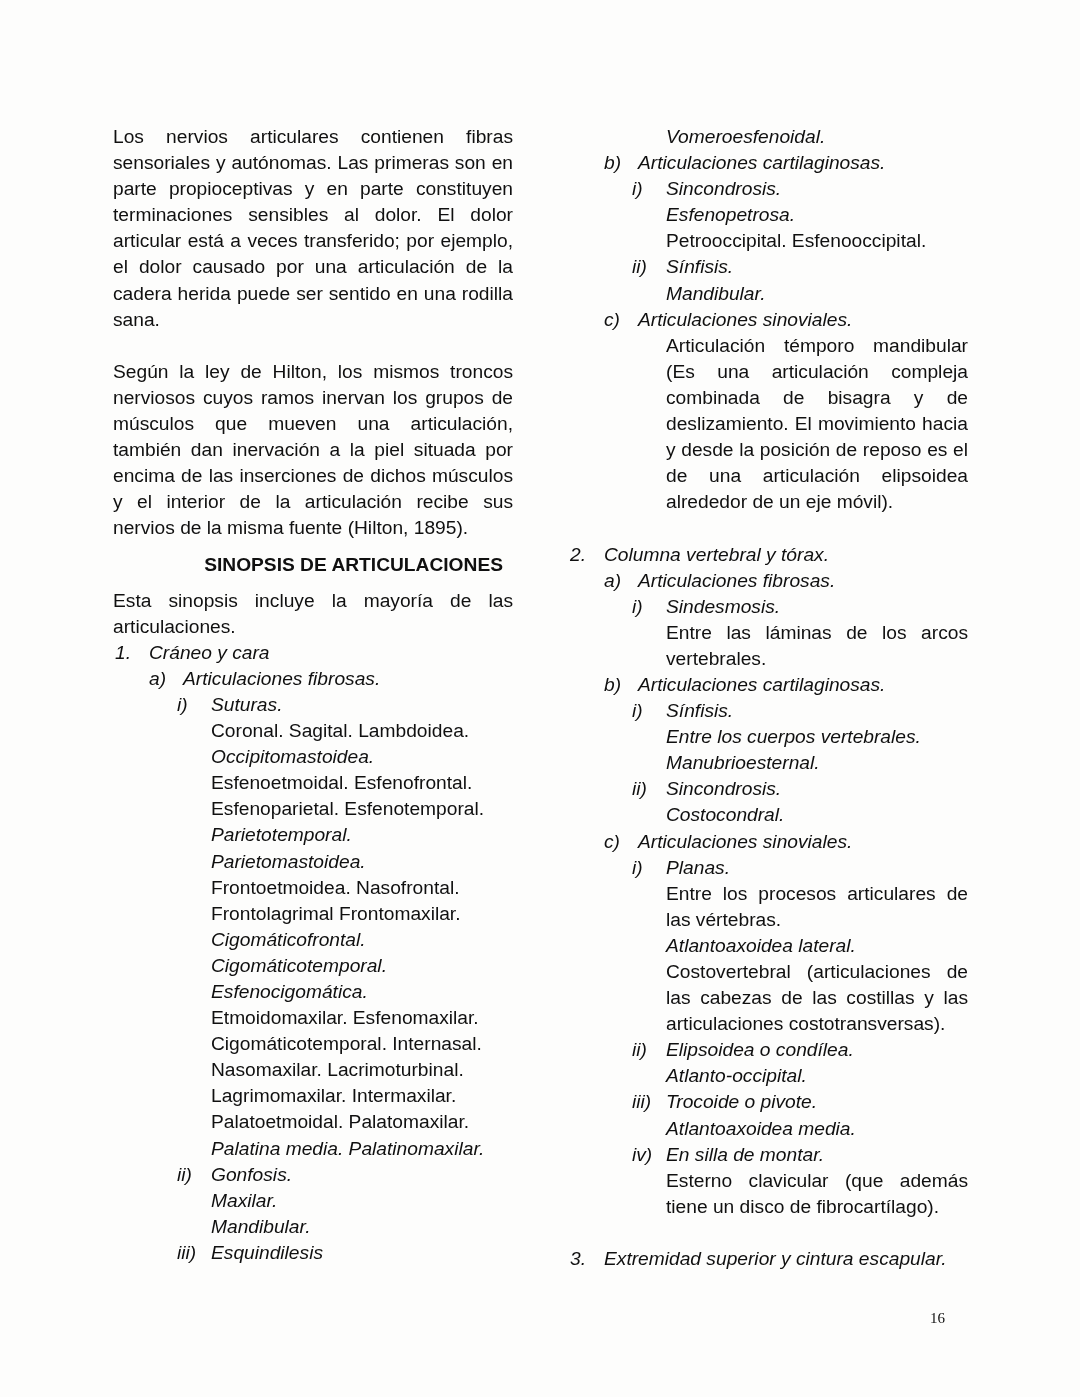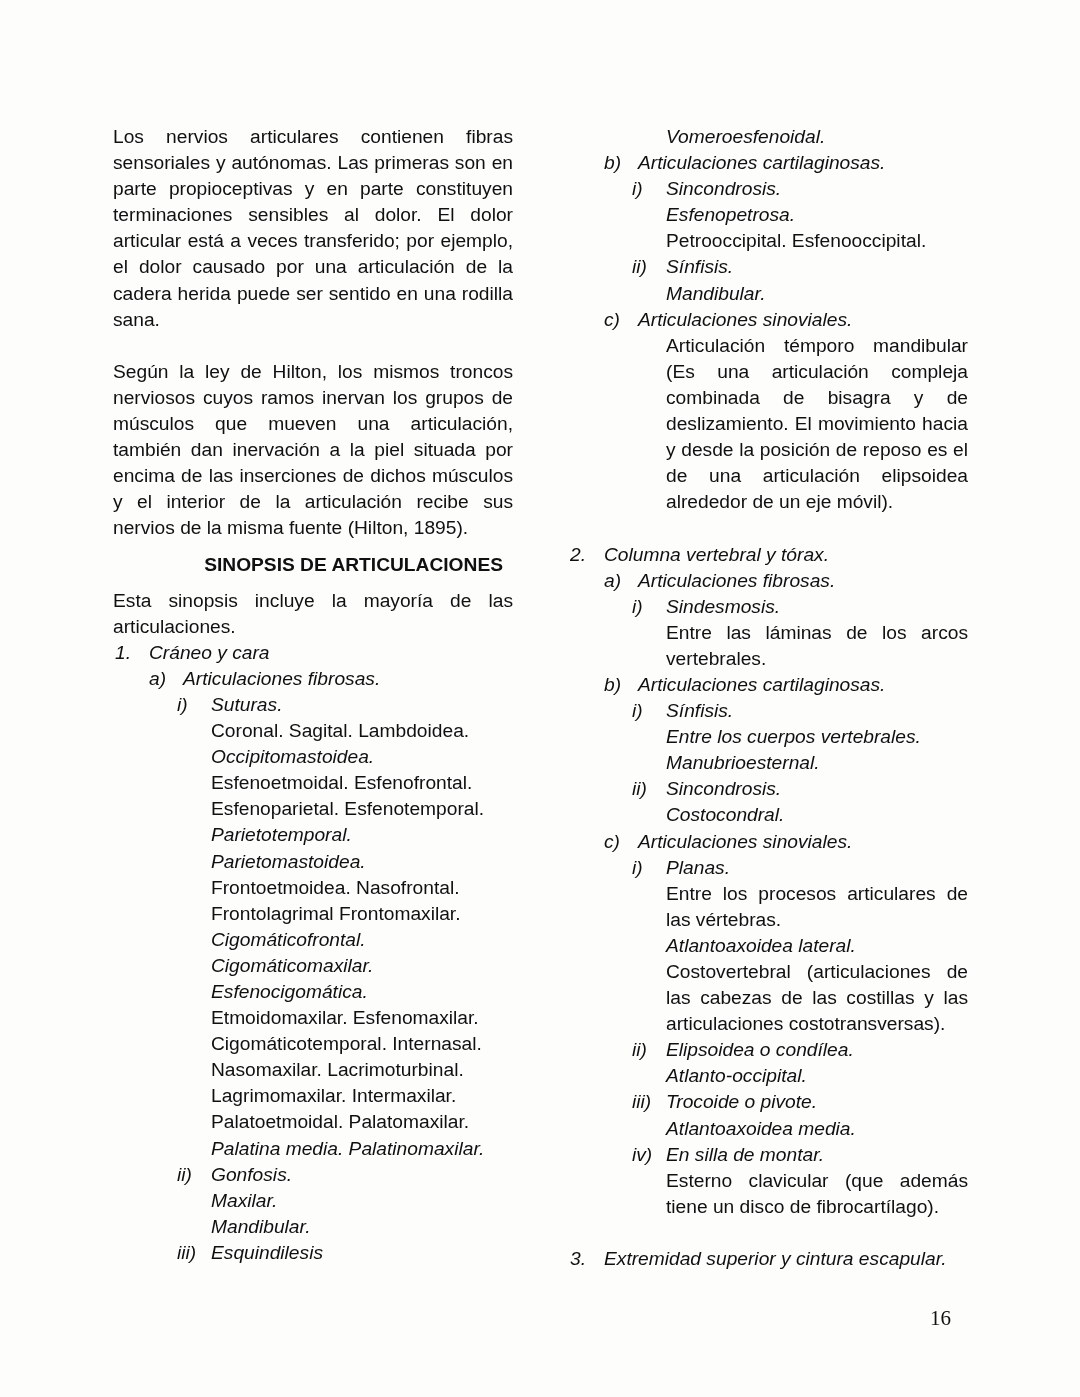--- a/index.html
+++ b/index.html
@@ -101,21 +101,21 @@
   .leaf {
     text-align: justify;
     text-justify: inter-word;
   }
 
   .page-number {
     position: absolute;
     left: 930px;
     top: 1305px;
     font-family: "Liberation Serif", serif;
-    font-size: 21px;
+    font-size: 15px;
     line-height: 26px;
     color: #111;
   }
 
   
   .lvl > .content, .leaf { text-align: inherit; }
   .justify { text-align: justify; text-justify: inter-word; }
   .left { text-align: left; font-style: italic; }
   .blank-line { height: 26.1px; }
 </style>
@@ -155,21 +155,21 @@
       <div class="l4">
         <div class="leaf justify">Coronal. Sagital. Lambdoidea.</div>
         <div class="leaf left">Occipitomastoidea.</div>
         <div class="leaf justify">Esfenoetmoidal. Esfenofrontal.</div>
         <div class="leaf justify">Esfenoparietal. Esfenotemporal.</div>
         <div class="leaf left">Parietotemporal.</div>
         <div class="leaf left">Parietomastoidea.</div>
         <div class="leaf justify">Frontoetmoidea. Nasofrontal.</div>
         <div class="leaf justify">Frontolagrimal Frontomaxilar.</div>
         <div class="leaf left">Cigomáticofrontal.</div>
-        <div class="leaf left">Cigomáticomaxilar.</div>
+        <div class="leaf left">Cigomáticotemporal.</div>
         <div class="leaf left">Esfenocigomática.</div>
         <div class="leaf justify">Etmoidomaxilar. Esfenomaxilar.</div>
         <div class="leaf justify">Cigomáticotemporal. Internasal.</div>
         <div class="leaf justify">Nasomaxilar. Lacrimoturbinal.</div>
         <div class="leaf justify">Lagrimomaxilar. Intermaxilar.</div>
         <div class="leaf justify">Palatoetmoidal. Palatomaxilar.</div>
         <div class="leaf left">Palatina media. Palatinomaxilar.</div>
       </div>
 
       <div class="lvl l3 left">

